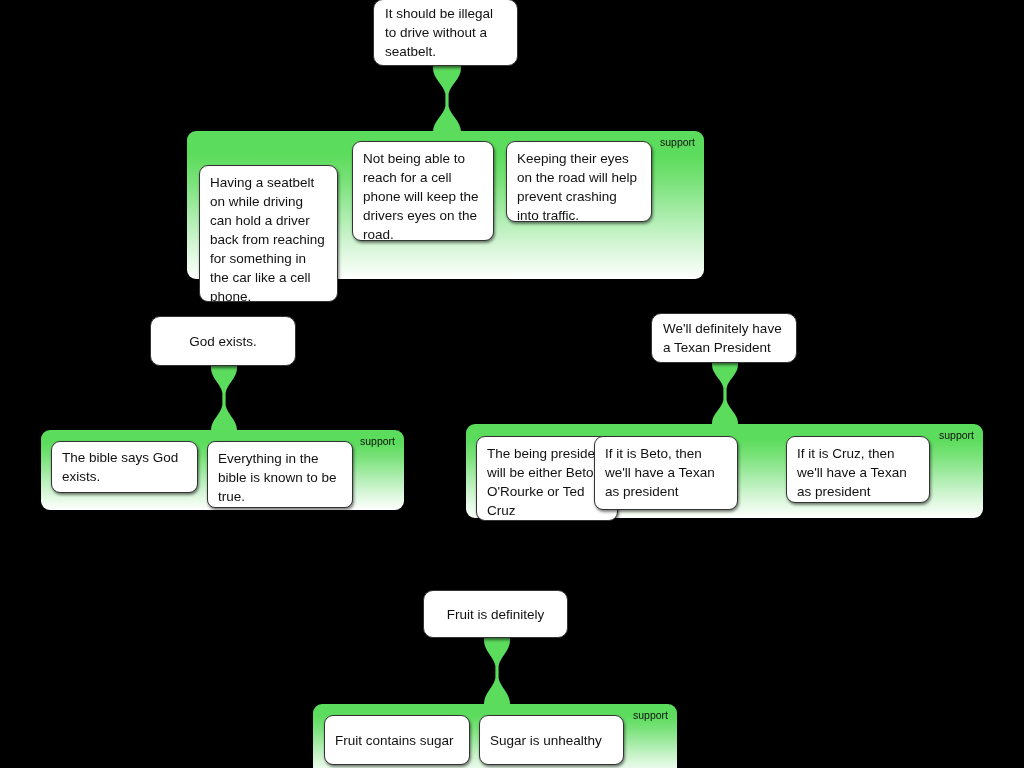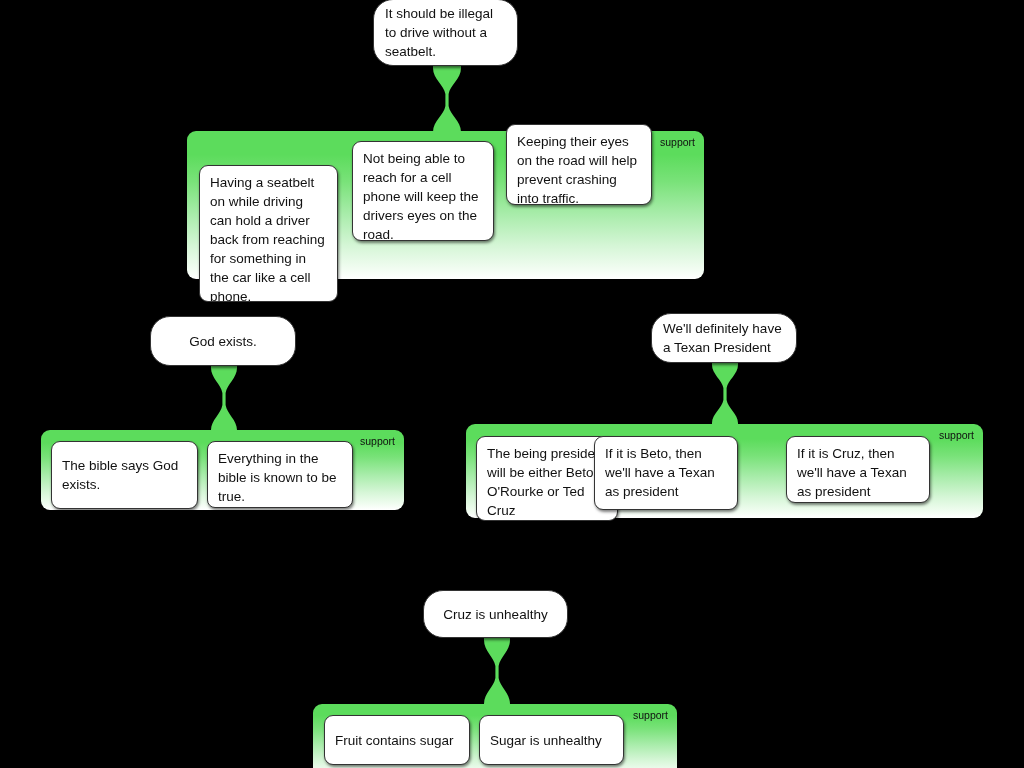--- a/index.html
+++ b/index.html
@@ -24,21 +24,21 @@
   
   .argument {
     position: absolute;
   }
 
   
   .claim {
     position: absolute;
     background: #ffffff;
     border: 1px solid #333333;
-    border-radius: 20px;
+    border-radius: 10px;
     color: #111111;
     font-size: 13.5px;
     line-height: 19px;
     padding: 8px 11px 8px 11px;
     box-shadow: 1px 2px 3px rgba(0,0,0,0.55);
     z-index: 4;
     display: flex;
     align-items: center;
   }
   .claim.centered { justify-content: center; text-align: center; }
@@ -118,42 +118,42 @@
     </div>
 
     <div class="premise" style="left:199px; top:141px; width:139px; height:137px;margin-top:24px;">
       <span>Having a seatbelt on while driving can hold a driver back from reaching for something in the car like a cell phone.</span>
     </div>
 
     <div class="premise" style="left:352px; top:141px; width:142px; height:100px;">
       <span>Not being able to reach for a cell phone will keep the drivers eyes on the road.</span>
     </div>
 
-    <div class="premise" style="left:506px; top:124px; width:146px; height:81px;">
+    <div class="premise" style="left:506px; top:141px; width:146px; height:81px;">
       <span>Keeping their eyes on the road will help prevent crashing into traffic.</span>
     </div>
   </div>
 
   <div class="argument">
 
     <div class="claim centered" style="left:150px; top:316px; width:146px; height:50px;">
       <span>God exists.</span>
     </div>
 
     <div class="connector" style="left:209px; top:365px; width:30px; height:68px;">
         <svg width="30" height="68" viewBox="0 0 30 68">
           <path d="M2,0 L28,0 L28,3 C28,13 18,19 16.6,28 L16.6,40 C18,49 28,55 28,65 L28,68 L2,68 L2,65 C2,55 12,49 13.4,40 L13.4,28 C12,19 2,13 2,3 Z" fill="#5cdc5c"></path>
         </svg>
     </div>
 
     <div class="support-box" style="left:41px; top:430px; width:363px; height:80px;">
       <span class="support-label">support</span>
     </div>
 
-    <div class="premise vcenter" style="left:51px; top:441px; width:147px; height:68px;">
+    <div class="premise vcenter" style="left:51px; top:441px; width:147px; height:52px;">
       <span>The bible says God exists.</span>
     </div>
 
     <div class="premise" style="left:207px; top:441px; width:146px; height:67px;border-radius:8px;">
       <span>Everything in the bible is known to be true.</span>
     </div>
   </div>
 
   <div class="argument">
 
@@ -180,21 +180,21 @@
     </div>
 
     <div class="premise" style="left:786px; top:436px; width:144px; height:67px;">
       <span>If it is Cruz, then we'll have a Texan as president</span>
     </div>
   </div>
 
   <div class="argument">
 
     <div class="claim centered" style="left:423px; top:590px; width:145px; height:48px;">
-      <span>Cruz is unhealthy</span>
+      <span>Fruit is definitely</span>
     </div>
 
     <div class="connector" style="left:482px; top:637px; width:30px; height:70px;">
         <svg width="30" height="70" viewBox="0 0 30 70">
           <path d="M2,0 L28,0 L28,3 C28,14 18,20 16.6,29 L16.6,41 C18,50 28,56 28,67 L28,70 L2,70 L2,67 C2,56 12,50 13.4,41 L13.4,29 C12,20 2,14 2,3 Z" fill="#5cdc5c"></path>
         </svg>
     </div>
 
     <div class="support-box" style="left:313px; top:704px; width:364px; height:72px;">
       <span class="support-label">support</span>

